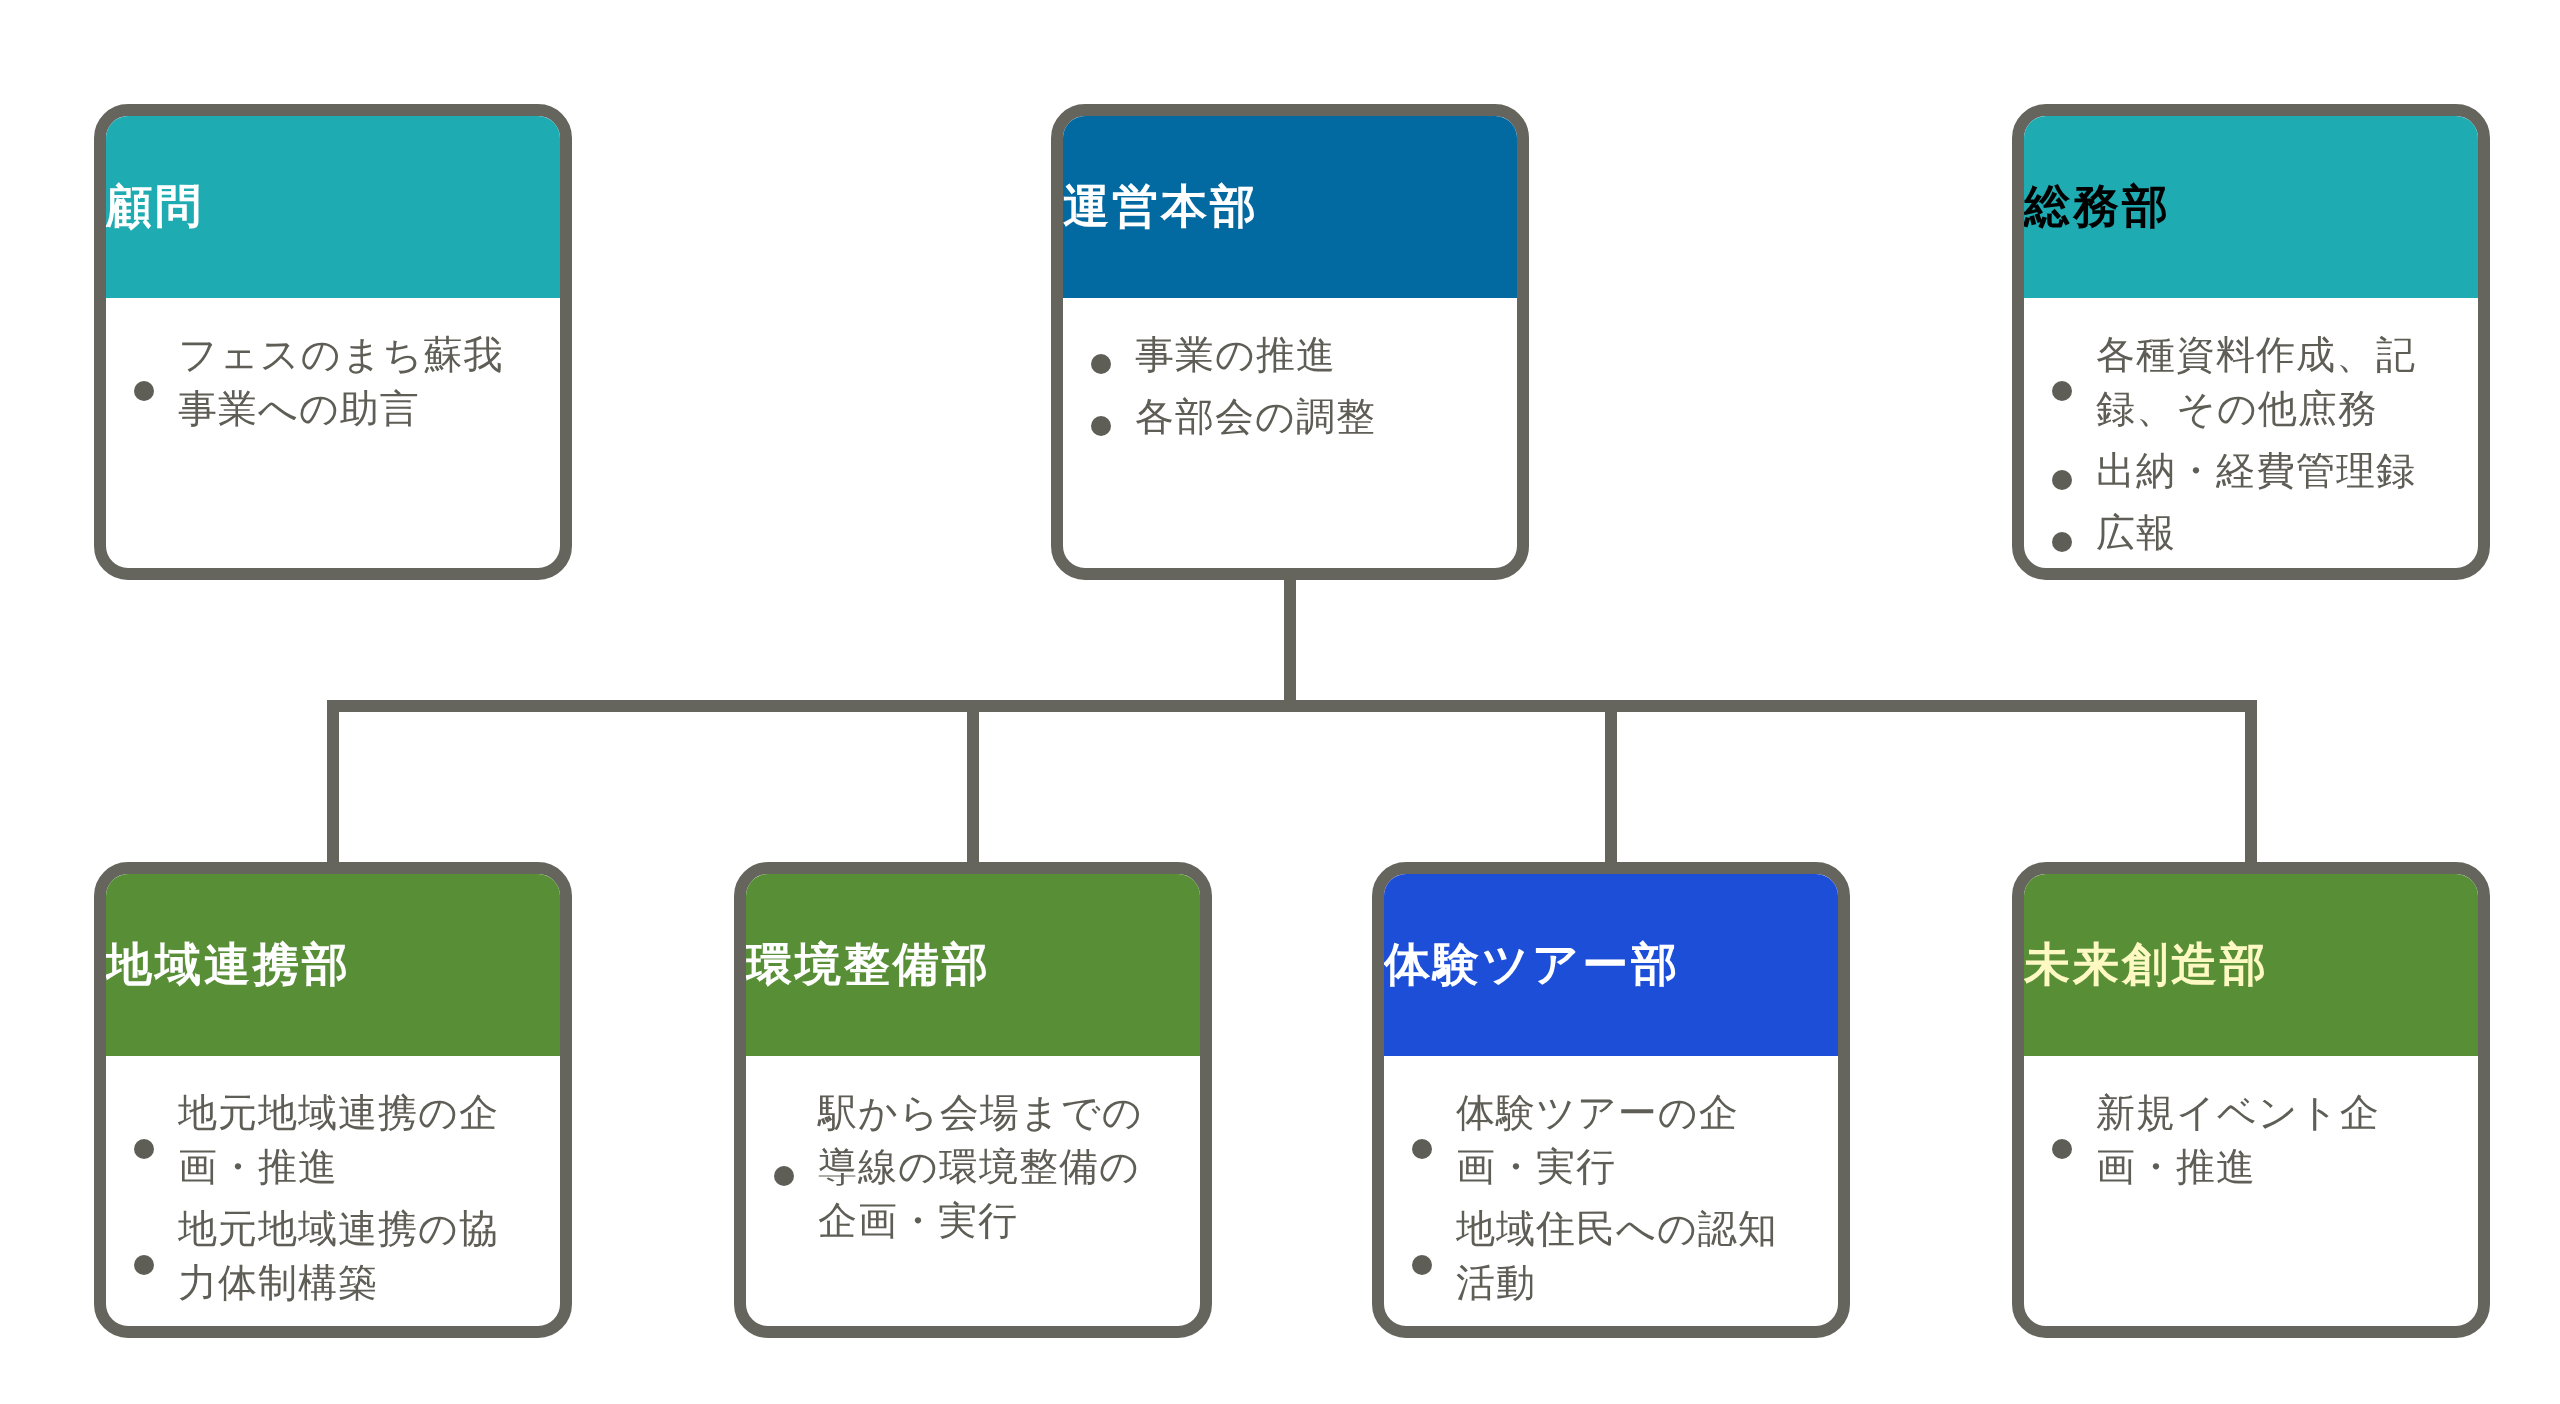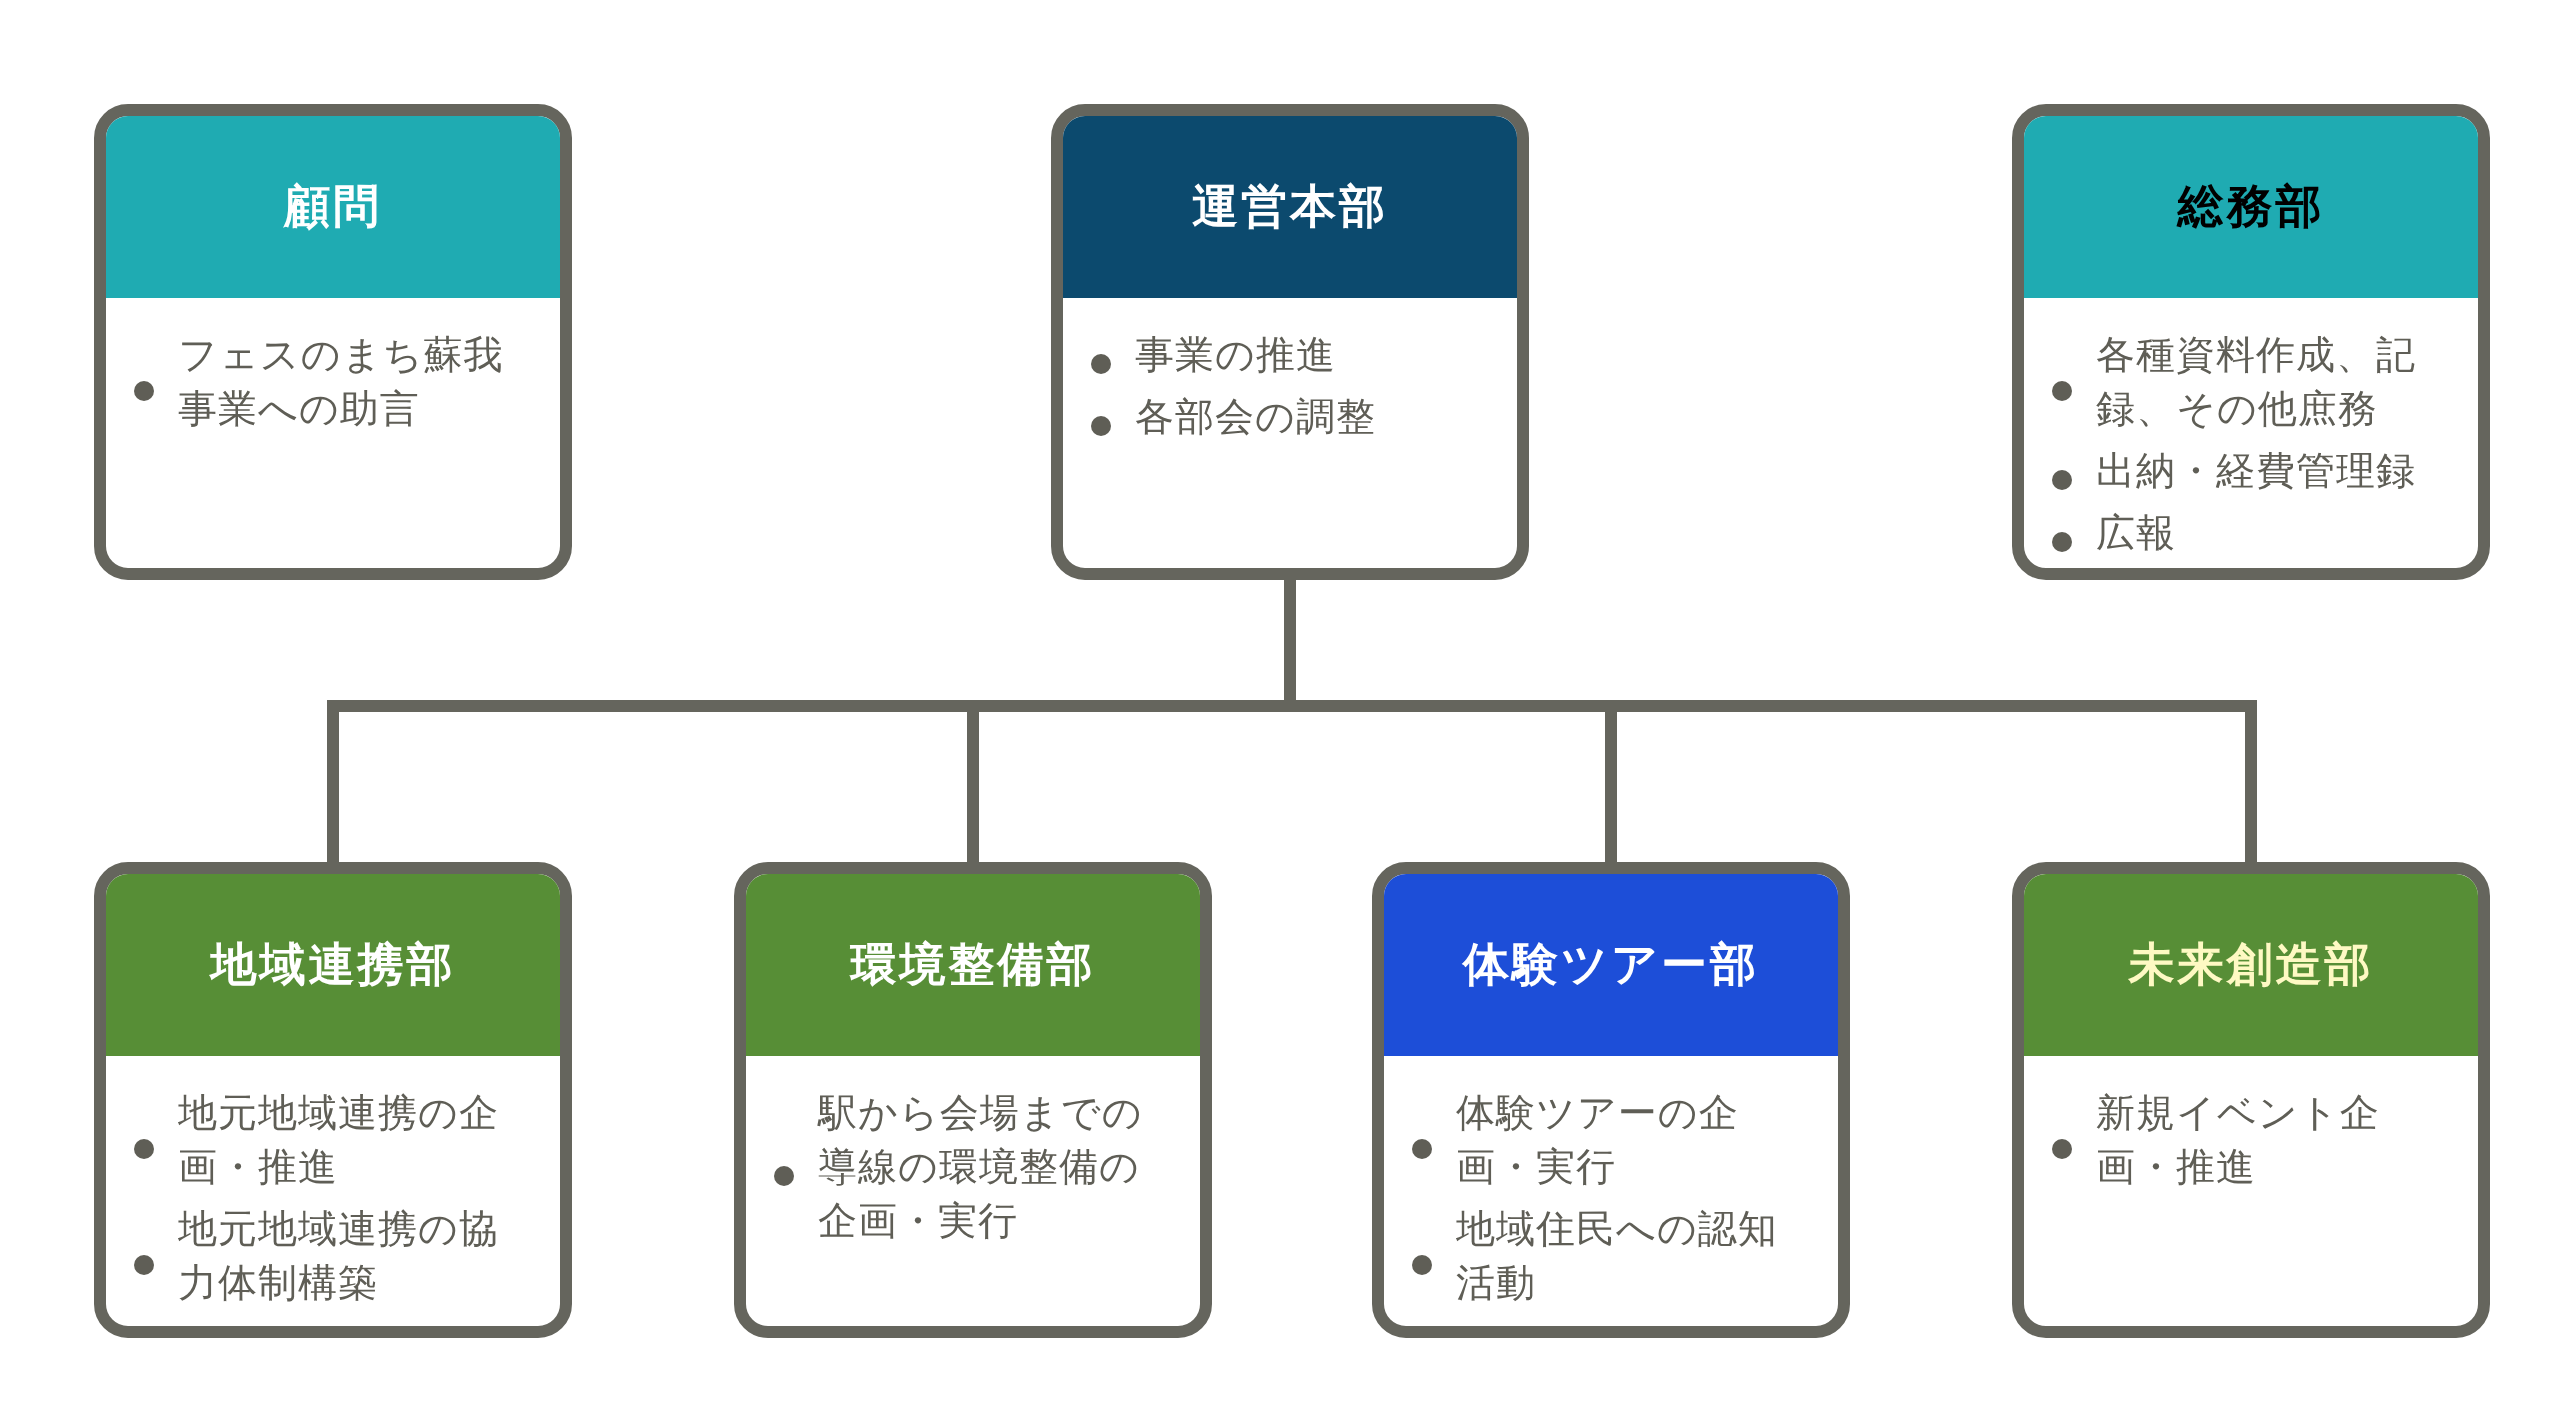--- a/index.html
+++ b/index.html
@@ -18,21 +18,21 @@
     background: #ffffff;
     border: 12px solid #65655d;
     border-radius: 34px;
     box-sizing: border-box;
     overflow: hidden;
   }
   .box-header {
     height: 182px;
     display: flex;
     align-items: center;
-    justify-content: center;
+    justify-content: flex-start;
   }
   .box-title {
     font-size: 46px;
     font-weight: bold;
     letter-spacing: 3px;
     color: #ffffff;
   }
   .box-body {
     padding: 30px 26px 0 28px;
   }
@@ -78,21 +78,21 @@
     <div class="box-body">
       <div class="bullet-item">
         <span class="bullet-dot"></span>
         <span class="bullet-text">フェスのまち蘇我
 事業への助言</span>
       </div>
     </div>
   </div>
 
   <div class="box" style="left: 1051px; top: 104px; border-color: rgb(101, 101, 93);">
-    <div class="box-header" style="background-color: #0c4a6e; font-family: Liberation Mono, monospace;">
+    <div class="box-header" style="background-color: #0369a1; font-family: Liberation Mono, monospace;">
       <div class="box-title" style="color: rgb(255, 255, 255);">運営本部</div>
     </div>
     <div class="box-body">
       <div class="bullet-item">
         <span class="bullet-dot"></span>
         <span class="bullet-text">事業の推進</span>
       </div>
       <div class="bullet-item">
         <span class="bullet-dot"></span>
         <span class="bullet-text">各部会の調整</span>

